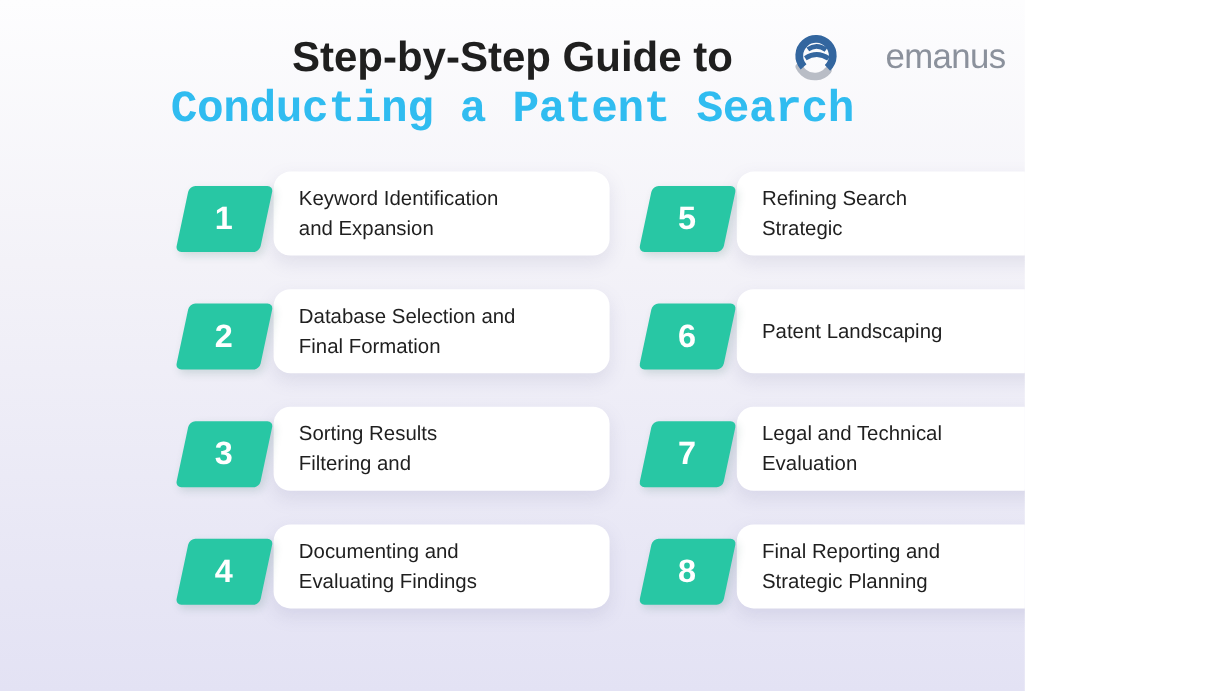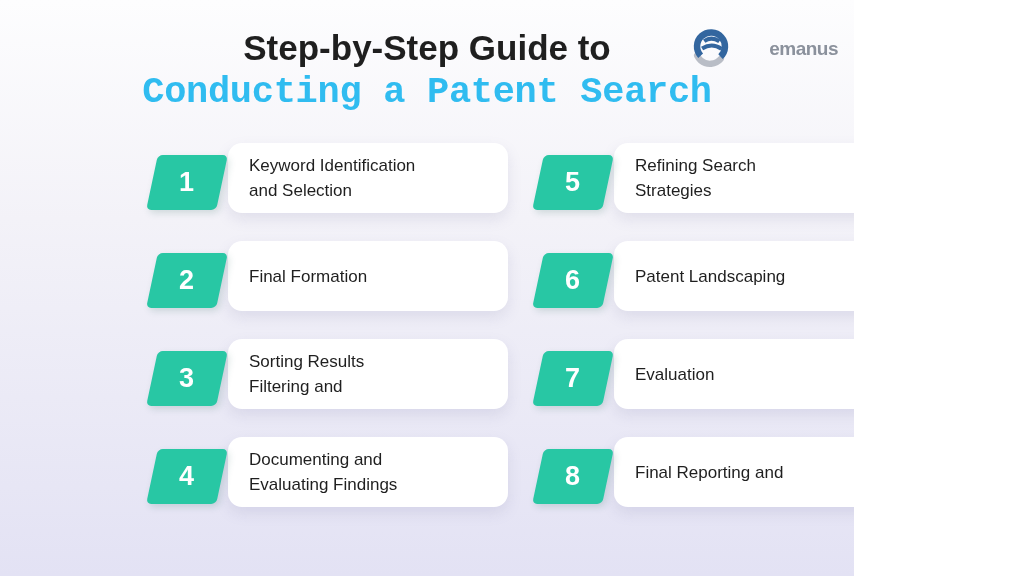--- a/index.html
+++ b/index.html
@@ -28,21 +28,21 @@
 
   
   .logo {
     position: absolute; top: 27px; right: 16px;
     display: flex; align-items: center; gap: 5px;
   }
   .logo-icon { width: 42px; height: 43px; }
   .icon-blue { stroke: var(--logo-blue, #33669F); fill: none; }
   .icon-gray { stroke: var(--logo-gray, #B9BDC6); fill: none; }
   .logo-text {
-    font-size: 19px; font-weight: 700;
+    font-size: 29px; font-weight: 400;
     color: var(--logo-text, #8B919C);
     letter-spacing: -0.5px;
     margin-left: 32px;
   }
 
   
   .steps {
     position: absolute; left: 150px; top: 143px;
     display: grid;
     grid-template-columns: 358px 353px;
@@ -101,31 +101,32 @@
     </svg>
     <span class="logo-text">emanus</span>
   </div>
 
   <div class="steps">
 
     <div class="row">
       <div class="card">
         <div class="card-text">
           <div>Keyword Identification</div>
-          <div>and Selection</div>
+          <div>and Expansion</div>
         </div>
       </div>
       <div class="badge">
         <span class="badge-num">1</span>
       </div>
     </div>
 
     <div class="row">
       <div class="card">
         <div class="card-text">
+          <div>Database Selection and</div>
           <div>Final Formation</div>
         </div>
       </div>
       <div class="badge">
         <span class="badge-num">2</span>
       </div>
     </div>
 
     <div class="row">
       <div class="card">
@@ -148,21 +149,21 @@
       </div>
       <div class="badge">
         <span class="badge-num">4</span>
       </div>
     </div>
 
     <div class="row">
       <div class="card">
         <div class="card-text">
           <div>Refining Search</div>
-          <div>Strategies</div>
+          <div>Strategic</div>
         </div>
       </div>
       <div class="badge">
         <span class="badge-num">5</span>
       </div>
     </div>
 
     <div class="row">
       <div class="card">
         <div class="card-text">
@@ -171,32 +172,34 @@
         </div>
       </div>
       <div class="badge">
         <span class="badge-num">6</span>
       </div>
     </div>
 
     <div class="row">
       <div class="card">
         <div class="card-text">
+          <div>Legal and Technical</div>
           <div>Evaluation</div>
         </div>
       </div>
       <div class="badge">
         <span class="badge-num">7</span>
       </div>
     </div>
 
     <div class="row">
       <div class="card">
         <div class="card-text">
           <div>Final Reporting and</div>
+          <div>Strategic Planning</div>
         </div>
       </div>
       <div class="badge">
         <span class="badge-num">8</span>
       </div>
     </div>
 
   </div>
 </div>
 

